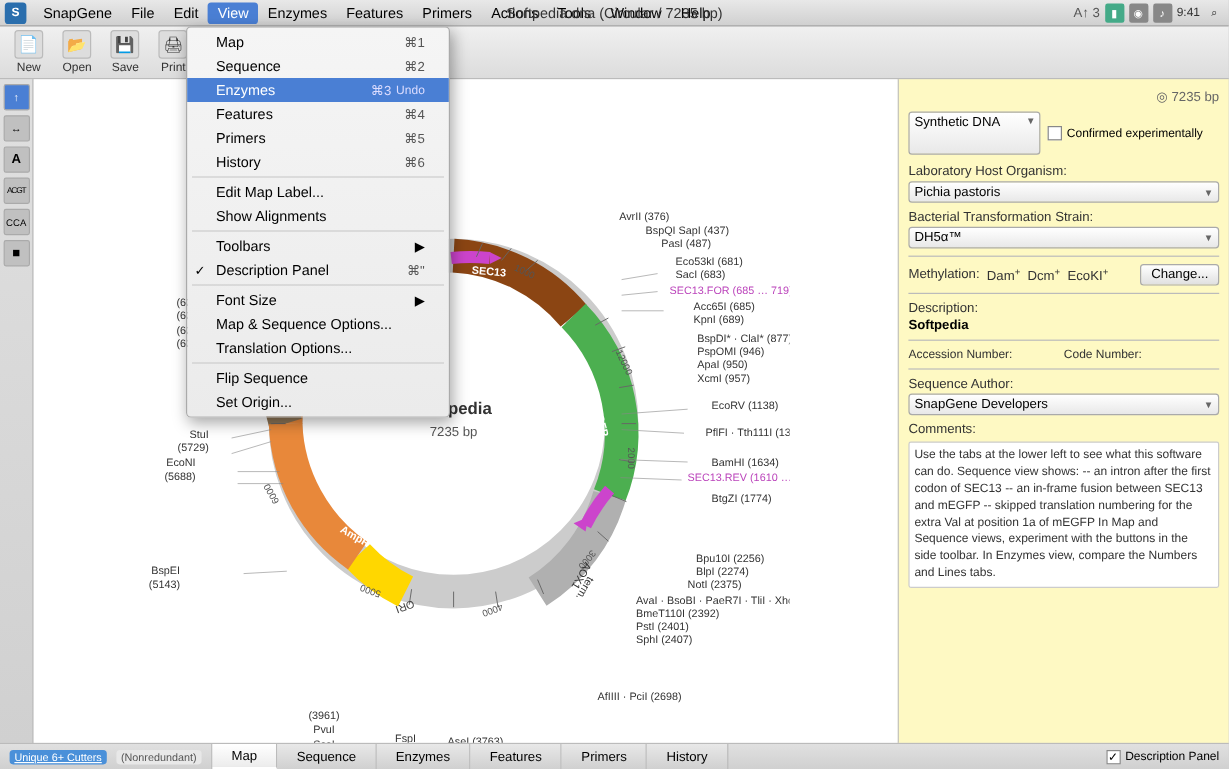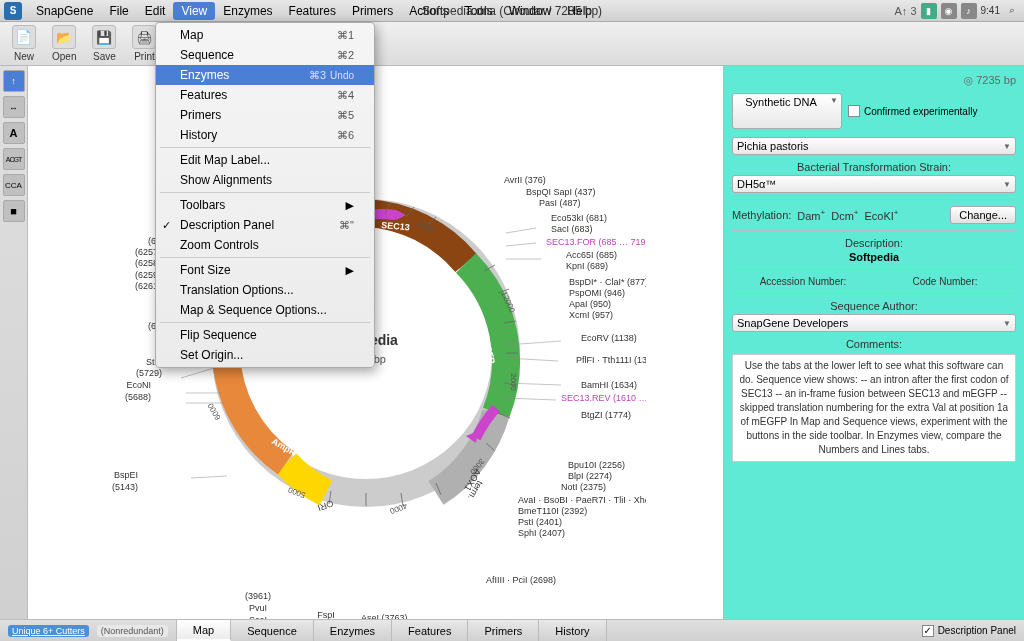--- a/index.html
+++ b/index.html
@@ -126,27 +126,26 @@
     
     #map-area {
       flex: 1;
       background: white;
       position: relative;
       overflow: hidden;
     }
 
     
     #right-panel {
-      width: 301px;
-      background: #5eead4;
+      width: 276px;
+      background: #fef9c3;
       border-left: 1px solid #bbb;
       padding: 8px;
       overflow-y: auto;
       font-size: 11px;
-      text-align: center;
     }
     .right-panel-row {
       display: flex;
       align-items: center;
       justify-content: flex-end;
       margin-bottom: 6px;
       gap: 6px;
     }
     .bp-badge {
       color: #666; font-size: 11px;
@@ -519,20 +518,21 @@
     </div>
 
     <div class="dna-type-row">
       <div class="select-box" style="min-width:110px;">Synthetic DNA</div>
       <div class="checkbox-row">
         <div class="checkbox-box"></div>
         <span style="font-size:10px;">Confirmed experimentally</span>
       </div>
     </div>
 
+    <div class="field-label">Laboratory Host Organism:</div>
     <div class="full-select">
       <span>Pichia pastoris</span>
     </div>
 
     <div class="field-label">Bacterial Transformation Strain:</div>
     <div class="full-select">
       <span>DH5α™</span>
     </div>
 
     <div class="divider"></div>
@@ -642,34 +642,31 @@
   <div class="dd-separator"></div>
   <div class="dd-item">
     <span>Toolbars</span>
     <span class="arrow">▶</span>
   </div>
   <div class="dd-item">
     <span class="checkmark">✓</span>
     <span>Description Panel</span>
     <span class="shortcut">⌘"</span>
   </div>
-  <div class="dd-item">
-    <span>Zoom Controls</span>
-  </div>
   <div class="dd-separator"></div>
   <div class="dd-item">
     <span>Font Size</span>
     <span class="arrow">▶</span>
   </div>
   <div class="dd-item">
+    <span>Map &amp; Sequence Options...</span>
+  </div>
+  <div class="dd-item">
     <span>Translation Options...</span>
   </div>
-  <div class="dd-item">
-    <span>Map &amp; Sequence Options...</span>
-  </div>
   <div class="dd-separator"></div>
   <div class="dd-item">
     <span>Flip Sequence</span>
   </div>
   <div class="dd-item">
     <span>Set Origin...</span>
   </div>
 </div>
 
 </body></html>

